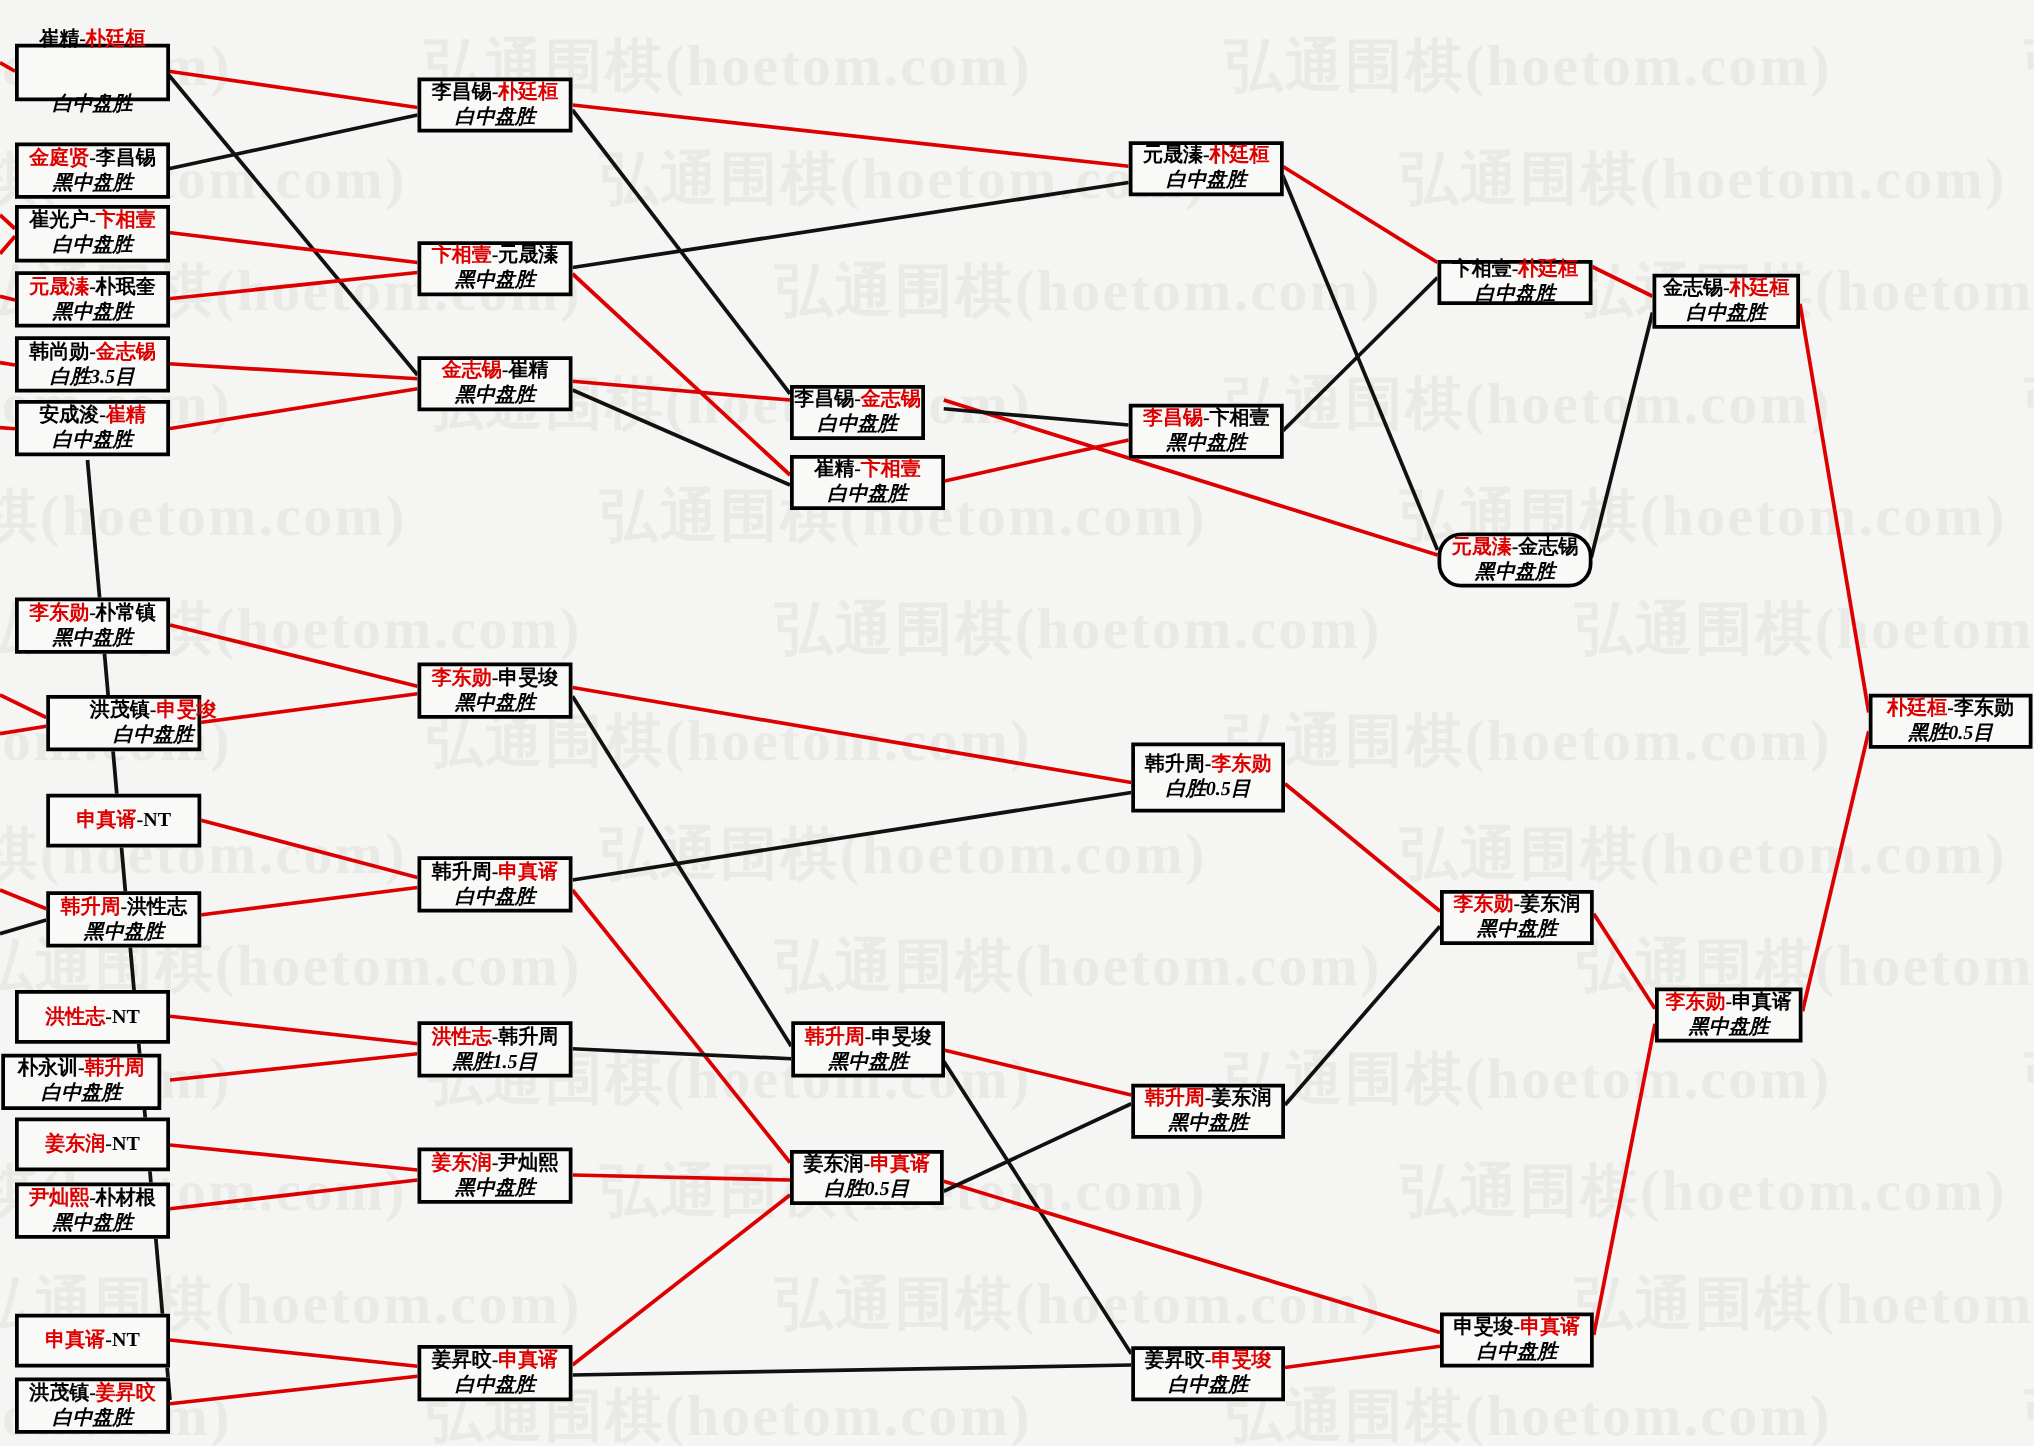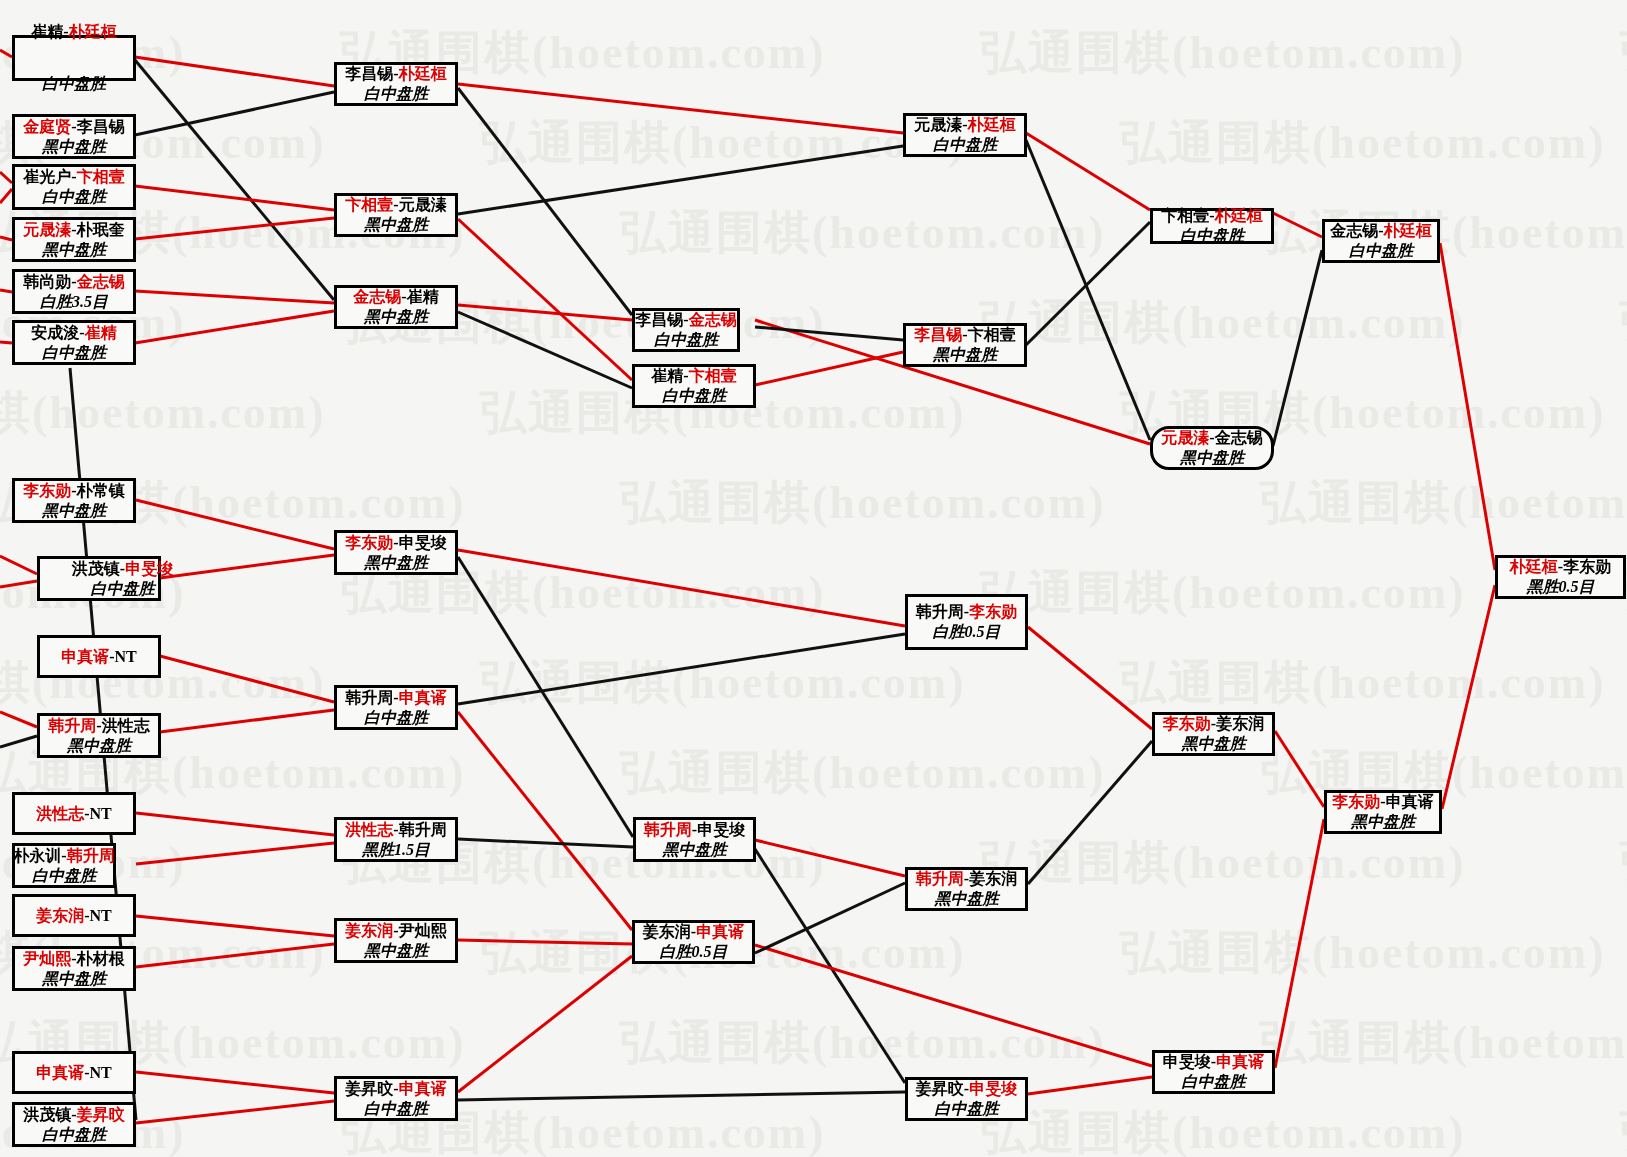--- a/index.html
+++ b/index.html
@@ -218,21 +218,21 @@
       <div class="box" style="left: 37px; top: 635px; width: 124px; height: 43px;">
         <div class="l1"><span class="red">申真谞</span><span>-</span><span>NT</span></div>
       </div>
       <div class="box" style="left: 37px; top: 713px; width: 124px; height: 45px;">
         <div class="l1"><span class="red">韩升周</span><span>-</span><span>洪性志</span></div>
         <div class="l2">黑中盘胜</div>
       </div>
       <div class="box" style="left: 12px; top: 792px; width: 124px; height: 43px;">
         <div class="l1"><span class="red">洪性志</span><span>-</span><span>NT</span></div>
       </div>
-      <div class="box" style="left: 12px; top: 843px; width: 104px; height: 45px;">
+      <div class="box" style="left: 1px; top: 843px; width: 128px; height: 45px; justify-content: flex-end;">
         <div class="l1"><span>朴永训</span><span>-</span><span class="red">韩升周</span></div>
         <div class="l2">白中盘胜</div>
       </div>
       <div class="box" style="left: 12px; top: 894px; width: 124px; height: 43px;">
         <div class="l1"><span class="red">姜东润</span><span>-</span><span>NT</span></div>
       </div>
       <div class="box" style="left: 12px; top: 946px; width: 124px; height: 45px;">
         <div class="l1"><span class="red">尹灿熙</span><span>-</span><span>朴材根</span></div>
         <div class="l2">黑中盘胜</div>
       </div>

